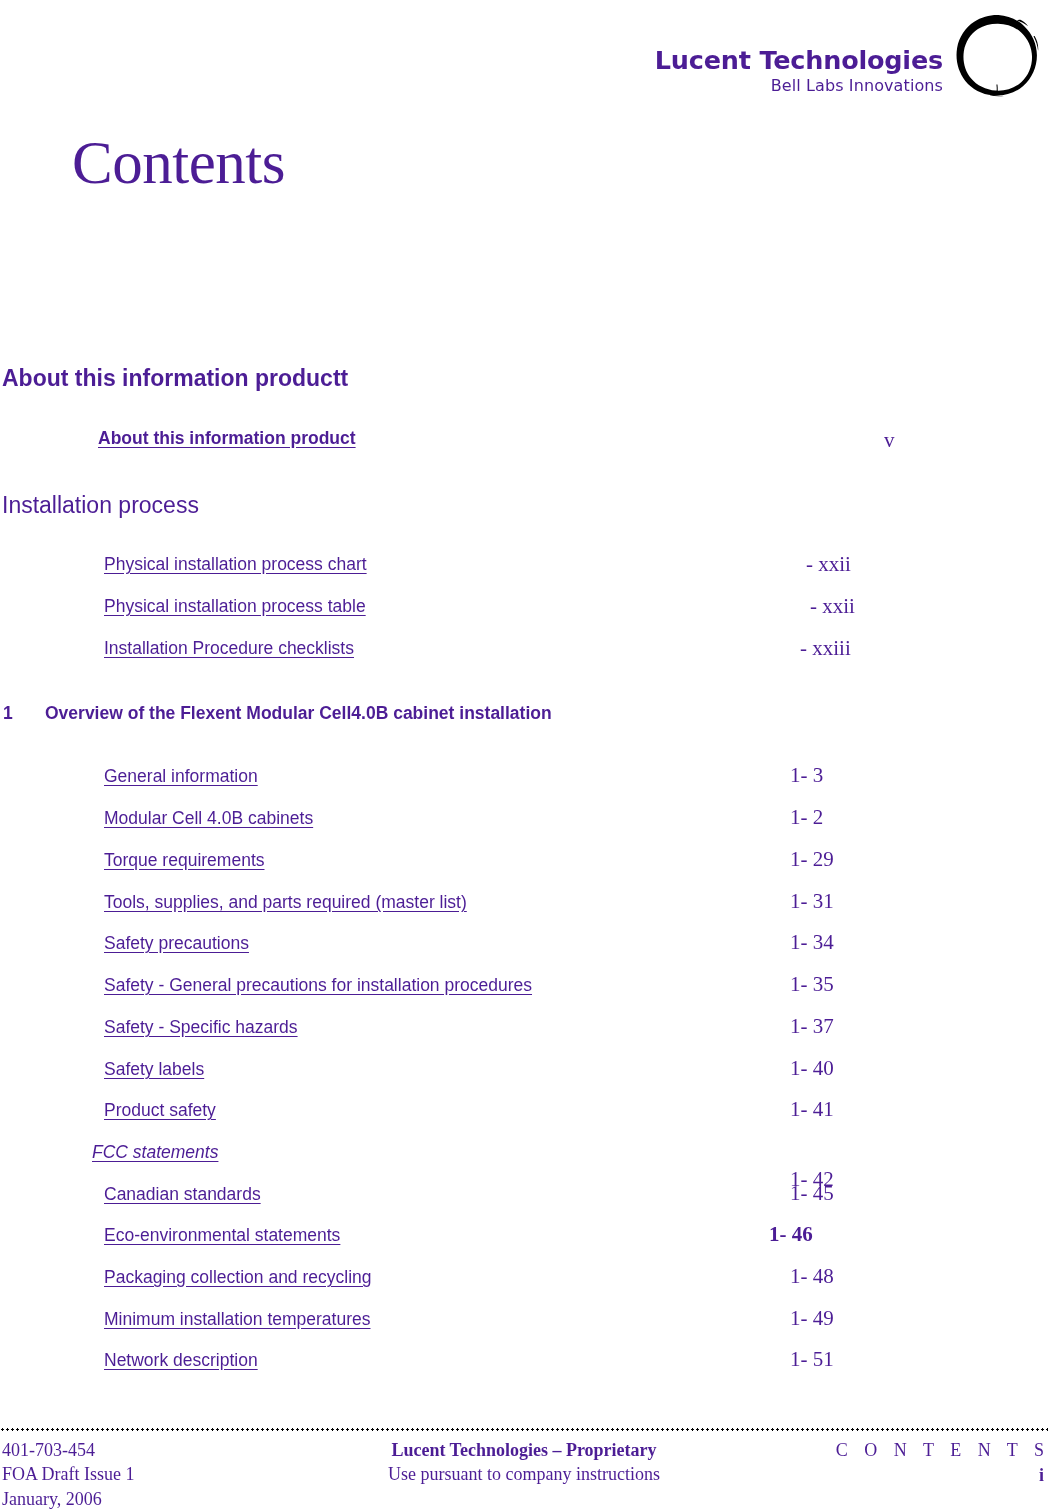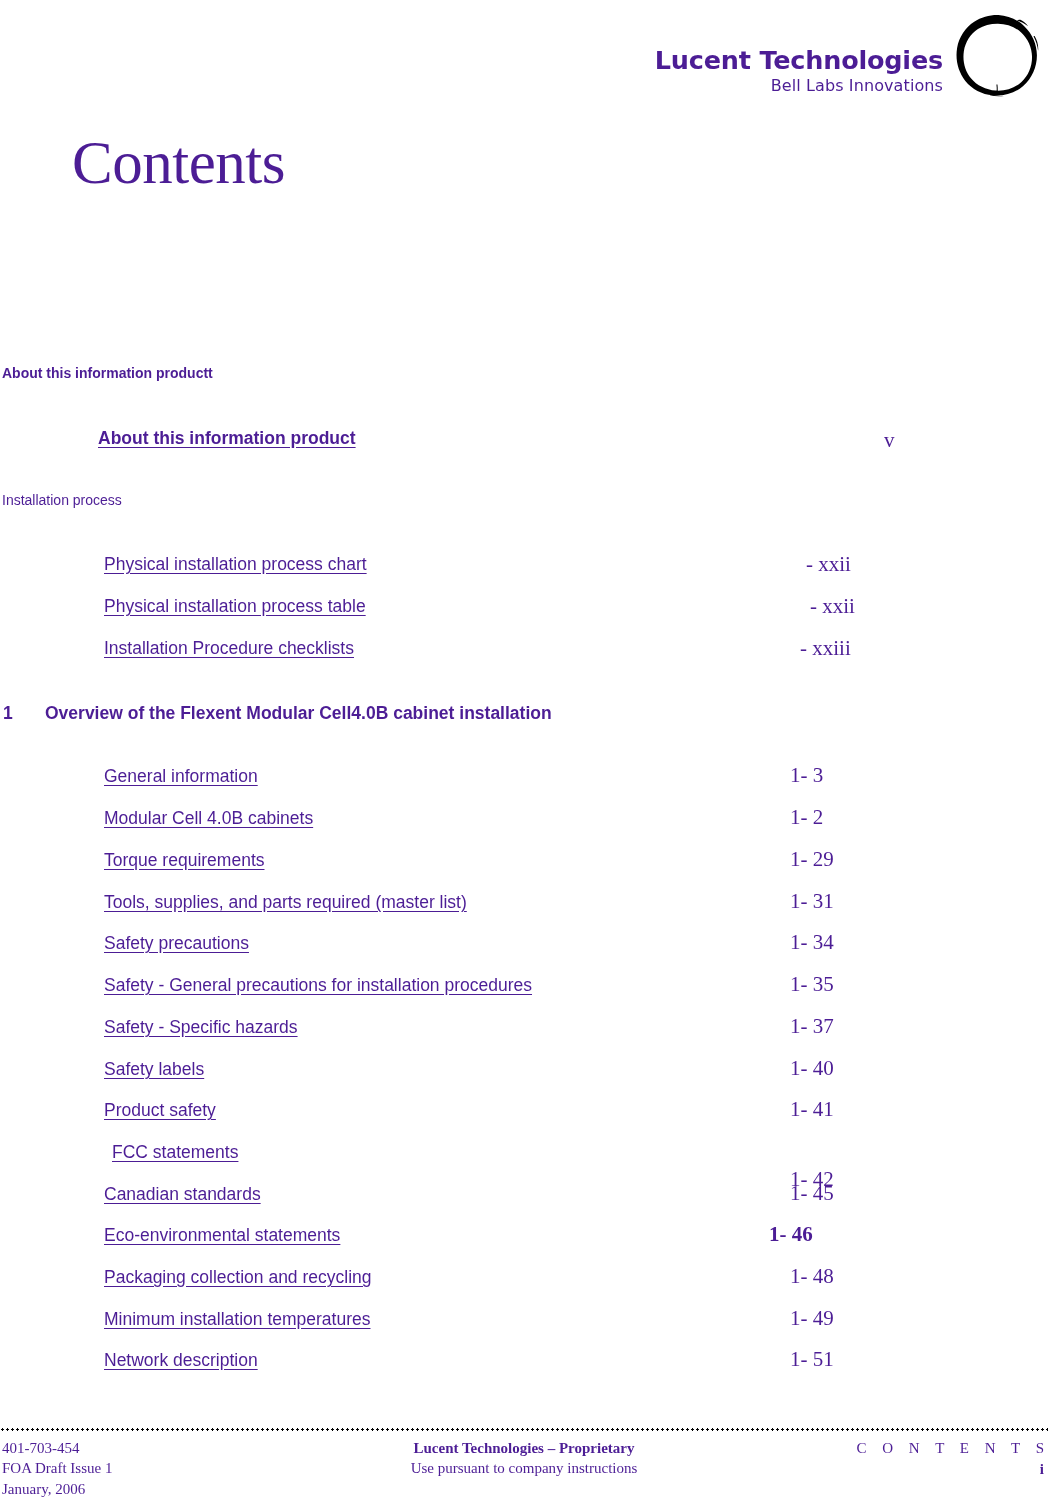--- a/index.html
+++ b/index.html
@@ -72,21 +72,21 @@
   .content {
     position: absolute;
     left: 0;
     top: 0;
     width: 1048px;
   }
 
   .group-head {
     position: absolute;
     font-family: "Liberation Sans", sans-serif;
-    font-size: 14px;
+    font-size: 23px;
     white-space: nowrap;
   }
   .group-head.bold { font-weight: bold; }
   .group-head.plain { font-weight: normal; }
 
   .chapter-head {
     position: absolute;
     font-family: "Liberation Sans", sans-serif;
     font-size: 17.5px;
     font-weight: bold;
@@ -135,21 +135,21 @@
     background-size: 5px 3px;
     background-repeat: repeat-x;
   }
   .footer {
     position: absolute;
     left: 0;
     top: 1434px;
     width: 1048px;
     height: 78px;
     font-family: "Liberation Serif", serif;
-    font-size: 15px;
+    font-size: 18px;
     line-height: 1.35;
   }
   .footer-left {
     position: absolute;
     left: 2px;
     top: 4px;
   }
   .footer-center {
     position: absolute;
     left: 0;
@@ -261,21 +261,21 @@
     <div class="toc-entry" style="left:84px; top:1059px;">
       <span class="label">Safety labels</span>
     </div>
     <div class="toc-page" style="left:790px; top:1056px;">1- 40</div>
 
     <div class="toc-entry" style="left:84px; top:1100px;">
       <span class="label">Product safety</span>
     </div>
     <div class="toc-page" style="left:790px; top:1097px;">1- 41</div>
 
-    <div class="toc-entry" style="left:92px; top:1142px;">
+    <div class="toc-entry" style="left:72px; top:1142px;font-style:italic;">
       <span class="label">FCC statements</span>
     </div>
     <div class="toc-page" style="left:790px; top:1139px;margin-top:28px;">1- 42</div>
 
     <div class="toc-entry" style="left:84px; top:1184px;">
       <span class="label">Canadian standards</span>
     </div>
     <div class="toc-page" style="left:790px; top:1181px;">1- 45</div>
 
     <div class="toc-entry" style="left:84px; top:1225px;">

